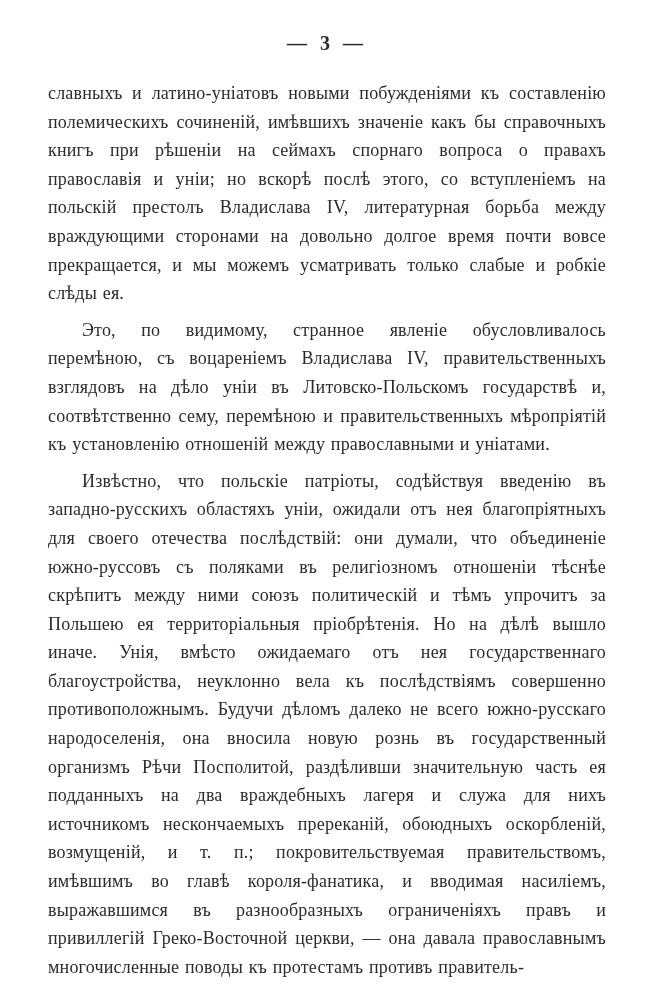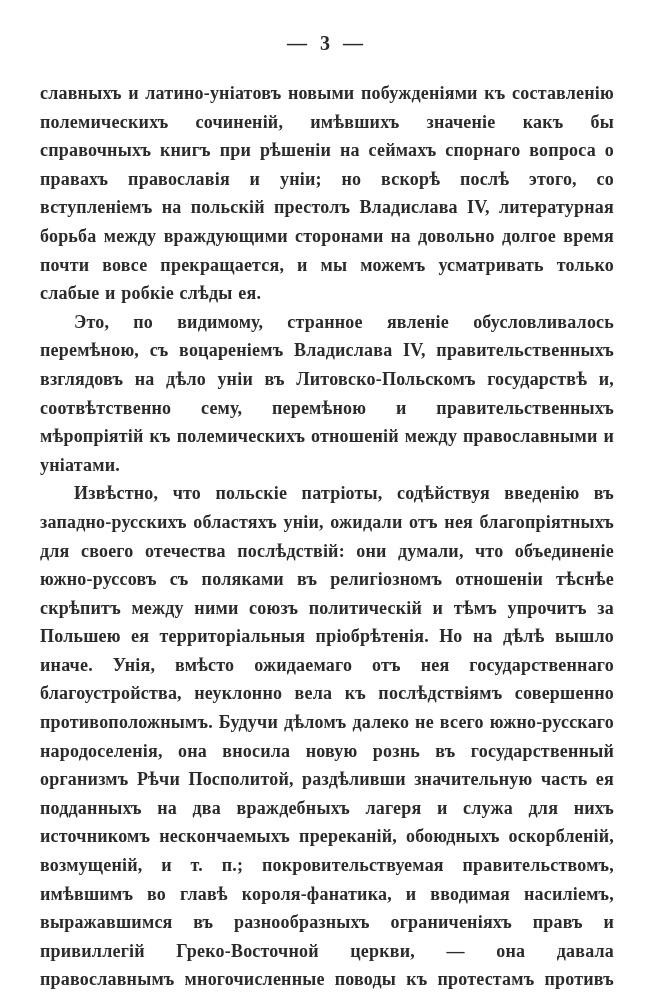--- a/index.html
+++ b/index.html
@@ -23,37 +23,37 @@
   }
   .page-number {
     text-align: center;
     font-size: 20px;
     font-weight: 700;
     letter-spacing: 4px;
     color: #2a2a2a;
     margin: 14px 0 24px 0;
   }
   .text-block p {
-    margin: 0;
+    margin: 8px;
     font-size: 18px;
-    font-weight: 700;
+    font-weight: 400;
     line-height: 28.6px;
     text-align: justify;
     letter-spacing: 0.2px;
     word-spacing: 1px;
     color: #2b2b2b;
   }
   .text-block p.indent {
     text-indent: 34px;
   }
 </style>
 </head>
 <body>
 
 <div class="page">
   <div class="page-number">— 3 —</div>
 
   <div class="text-block">
     <p>славныхъ и латино-уніатовъ новыми побужденіями къ составленію полемическихъ сочиненій, имѣвшихъ значеніе какъ бы справочныхъ книгъ при рѣшеніи на сеймахъ спорнаго вопроса о правахъ православія и уніи; но вскорѣ послѣ этого, со вступленіемъ на польскій престолъ Владислава IV, литературная борьба между враждующими сторонами на довольно долгое время почти вовсе прекращается, и мы можемъ усматривать только слабые и робкіе слѣды ея.</p>
-    <p class="indent">Это, по видимому, странное явленіе обусловливалось перемѣною, съ воцареніемъ Владислава IV, правительственныхъ взглядовъ на дѣло уніи въ Литовско-Польскомъ государствѣ и, соотвѣтственно сему, перемѣною и правительственныхъ мѣропріятій къ полемическихъ отношеній между православными и уніатами.</p>
+    <p class="indent">Это, по видимому, странное явленіе обусловливалось перемѣною, съ воцареніемъ Владислава IV, правительственныхъ взглядовъ на дѣло уніи въ Литовско-Польскомъ государствѣ и, соотвѣтственно сему, перемѣною и правительственныхъ мѣропріятій къ установленію отношеній между православными и уніатами.</p>
     <p class="indent">Извѣстно, что польскіе патріоты, содѣйствуя введенію въ западно-русскихъ областяхъ уніи, ожидали отъ нея благопріятныхъ для своего отечества послѣдствій: они думали, что объединеніе южно-руссовъ съ поляками въ религіозномъ отношеніи тѣснѣе скрѣпитъ между ними союзъ политическій и тѣмъ упрочитъ за Польшею ея территоріальныя пріобрѣтенія. Но на дѣлѣ вышло иначе. Унія, вмѣсто ожидаемаго отъ нея государственнаго благоустройства, неуклонно вела къ послѣдствіямъ совершенно противоположнымъ. Будучи дѣломъ далеко не всего южно-русскаго народоселенія, она вносила новую рознь въ государственный организмъ Рѣчи Посполитой, раздѣливши значительную часть ея подданныхъ на два враждебныхъ лагеря и служа для нихъ источникомъ нескончаемыхъ пререканій, обоюдныхъ оскорбленій, возмущеній, и т. п.; покровительствуемая правительствомъ, имѣвшимъ во главѣ короля-фанатика, и вводимая насиліемъ, выражавшимся въ разнообразныхъ ограниченіяхъ правъ и привиллегій Греко-Восточной церкви, — она давала православнымъ многочисленные поводы къ протестамъ противъ правитель-</p>
   </div>
 </div>
 
 </body></html>

